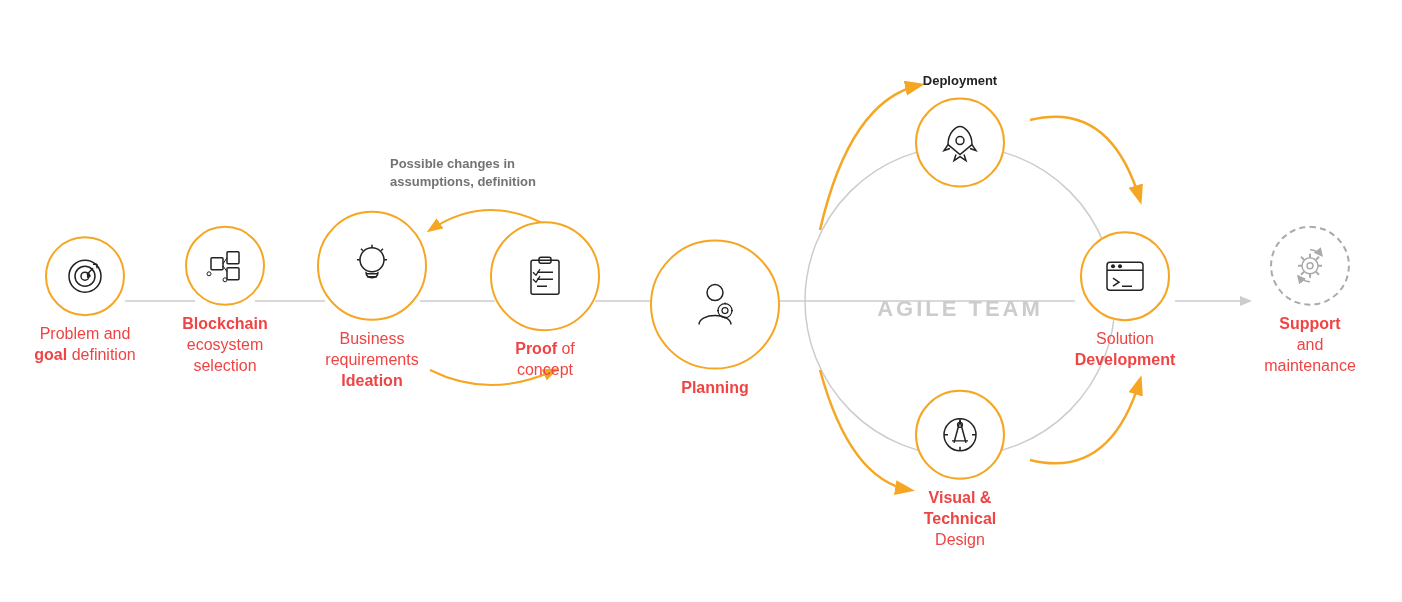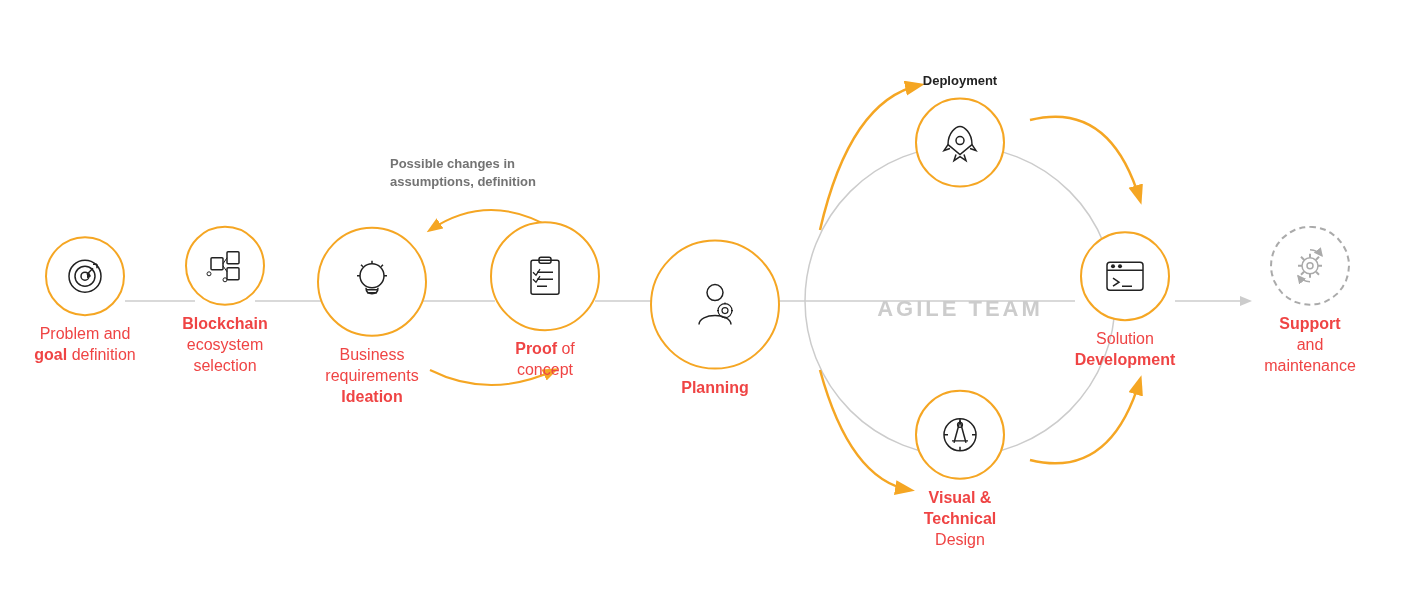--- a/index.html
+++ b/index.html
@@ -161,21 +161,21 @@
 
         <circle cx="6" cy="30" r="2" stroke="#222" stroke-width="1" fill="none"></circle>
         <circle cx="22" cy="36" r="2" stroke="#222" stroke-width="1" fill="none"></circle>
       </svg>
     </div>
     <div class="node-label">
       <strong>Blockchain</strong> ecosystem selection
     </div>
   </div>
 
-  <div class="node" style="left: 372px; top: 317px;">
+  <div class="node" style="left: 372px; top: 301px;">
     <div class="circle circle-solid circle-lg">
       <svg width="52" height="52" viewBox="0 0 52 52" fill="none">
 
         <circle cx="26" cy="20" r="12" stroke="#222" stroke-width="1.5" fill="none"></circle>
         <path d="M20 32 C20 36 22 38 26 38 C30 38 32 36 32 32" stroke="#222" stroke-width="1.5" fill="none"></path>
         <line x1="20" y1="34" x2="32" y2="34" stroke="#222" stroke-width="1.5"></line>
         <line x1="21" y1="37" x2="31" y2="37" stroke="#222" stroke-width="1.5"></line>
         <line x1="26" y1="8" x2="26" y2="5" stroke="#222" stroke-width="1.5"></line>
         <line x1="38" y1="20" x2="41" y2="20" stroke="#222" stroke-width="1.5"></line>
         <line x1="14" y1="20" x2="11" y2="20" stroke="#222" stroke-width="1.5"></line>

